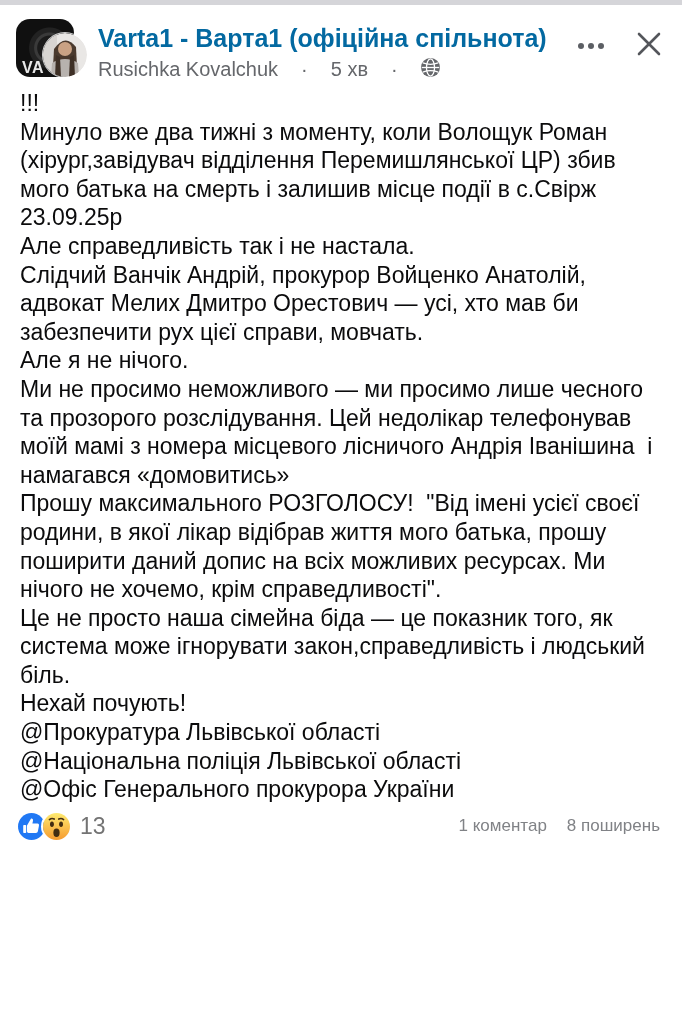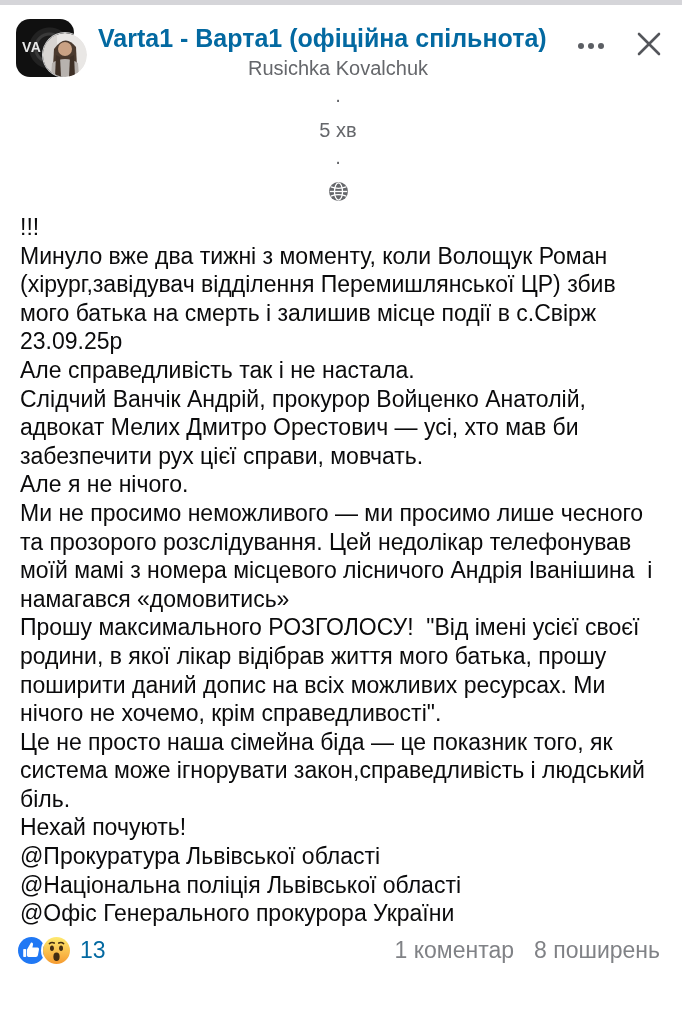--- a/index.html
+++ b/index.html
@@ -27,40 +27,40 @@
   }
   .avatar-square {
     position: absolute; left: 0; top: 0;
     width: 58px; height: 58px;
     border-radius: 14px;
     background:
       radial-gradient(circle at 58% 50%, #4a4a4a 0 2px, #1b1b1b 3px 12px, #3a3a3a 13px 15px, #222 16px 20px, #101010 21px);
     overflow: hidden;
   }
   .avatar-monogram {
-    position: absolute; left: 6px; top: 20px;
-    color: #e8e8e8; font-size: 14px; font-weight: bold;
+    position: absolute; left: 6px; top: 40px;
+    color: #e8e8e8; font-size: 16px; font-weight: bold;
     letter-spacing: 0.5px;
   }
   .avatar-photo {
     position: absolute; left: 27px; top: 14px;
     width: 44px; height: 44px;
     border-radius: 50%;
     overflow: hidden;
     box-shadow: 0 0 0 1px rgba(255,255,255,0.8);
   }
   .header-text { flex: 1; min-width: 0; padding-top: 4px; }
   .page-title {
     font-size: 25px; font-weight: bold; color: #0369a1;
     line-height: 30px; white-space: nowrap;
   }
   .subline {
     margin-top: 3px;
-    display: flex; align-items: center; gap: 7px;
-    font-size: 20px; color: #65676b; line-height: 24px; flex-direction: column;
+    display: flex; align-items: center; gap: 23px;
+    font-size: 20px; color: #65676b; line-height: 24px;
   }
   .subline .sep { color: #65676b; }
   .globe-icon { display: inline-block; margin-top: 2px; }
   .header-actions {
     display: flex; align-items: center; gap: 30px;
     padding-top: 10px;
   }
   .dots-icon { display: flex; gap: 4px; cursor: pointer; padding: 4px 0; }
   .dots-icon i {
     width: 6px; height: 6px; border-radius: 50%;
@@ -91,25 +91,25 @@
     background: #2078f4;
     position: relative; z-index: 1;
   }
   .wow-badge {
     margin-left: -2px;
     position: relative; z-index: 2;
     box-shadow: 0 0 0 2px #ffffff;
   }
   .reaction-count {
     margin-left: 10px;
-    font-size: 23px; color: #0369a1;
+    font-size: 23px; color: #737373;
   }
   .footer-meta {
     display: flex; gap: 20px;
-    font-size: 23px; color: #808286;
+    font-size: 17px; color: #808286;
   }
   .footer-meta span { cursor: pointer; }
 </style>
 </head>
 <body>
 
 <div class="top-strip"></div>
 
 <div class="header">
   <div class="avatar-wrap">

